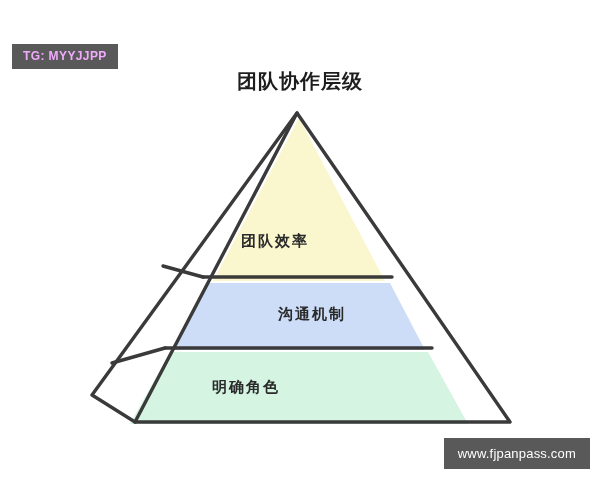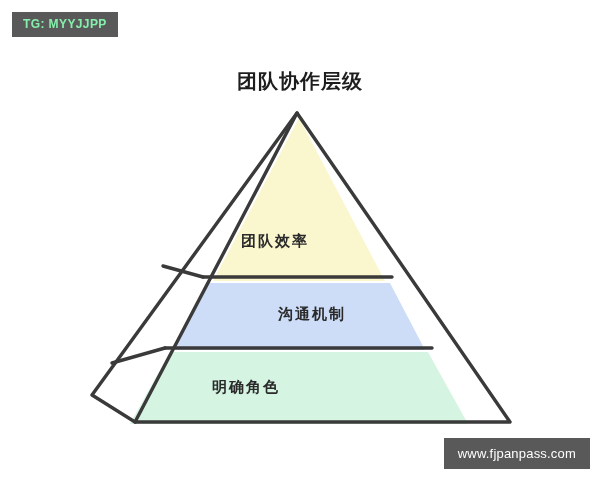--- a/index.html
+++ b/index.html
@@ -91,21 +91,21 @@
   }
   .layer-label.l0 { left: 0; width: 550px; top: 232px; }
   .layer-label.l1 { left: 12px; width: 600px; top: 305px; }
   .layer-label.l2 { left: 0; width: 492px; top: 378px; }
 </style>
 </head>
 <body>
 
 <div id="canvas" style="background: rgb(255, 255, 255);">
 
-  <div class="badge-tl" style="background: rgb(89, 89, 89); color: #86efac;">TG: MYYJJPP</div>
+  <div class="badge-tl" style="background: rgb(89, 89, 89); color: #f0abfc; margin-top: 32px;">TG: MYYJJPP</div>
 
   <div class="chart-title">团队协作层级</div>
 
   <svg id="pyramid-svg" viewBox="0 0 600 480">
 
     <g>
 
       <polygon id="fill-top" points="299,118 385,281 213,281" fill="#FAF6CE"></polygon>
 
       <polygon id="fill-mid" points="208,283 390,283 425,350 173,350" fill="#CDDCF7"></polygon>

